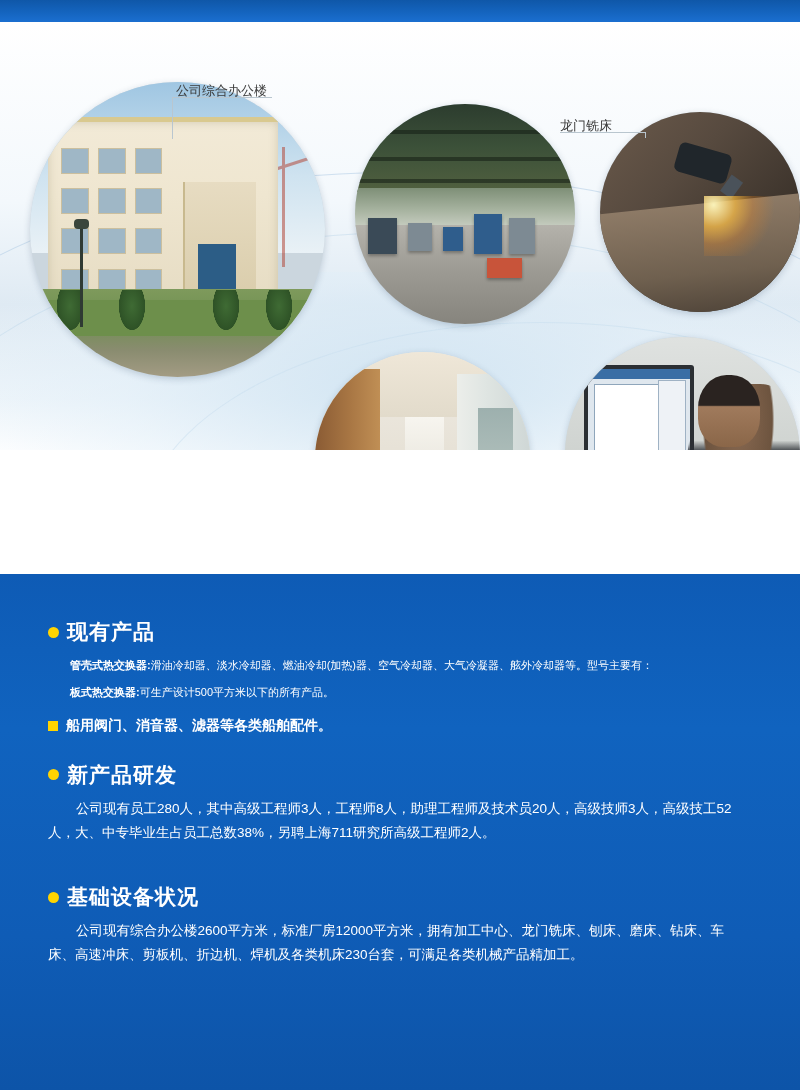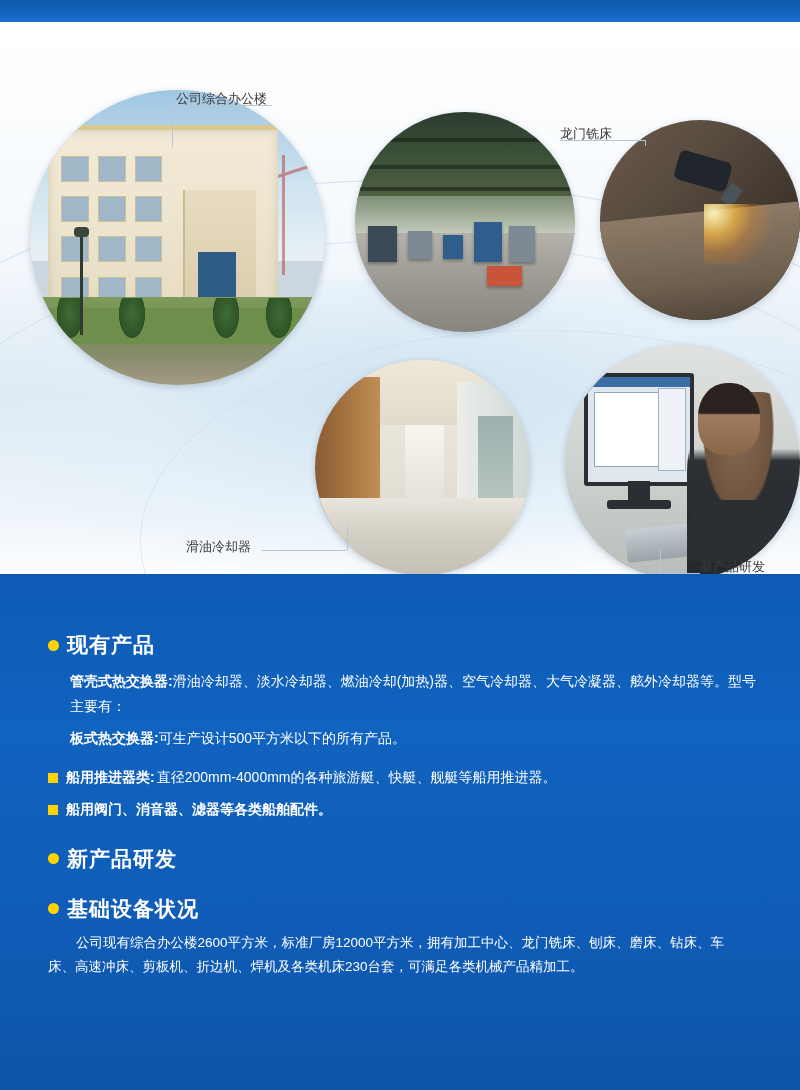--- a/index.html
+++ b/index.html
@@ -23,23 +23,23 @@
     position: absolute;
     left: 0; top: 0;
     width: 800px;
     height: 22px;
     background: linear-gradient(to bottom, #0f57a8 0%, #1565c0 60%, #1b6fd0 100%);
   }
 
   
   .photo-panel {
     position: absolute;
-    left: 0; top: 30px;
+    left: 0; top: 22px;
     width: 800px;
-    height: 552px;
+    height: 428px;
     background: linear-gradient(to bottom, #ffffff 0%, #f3f8fc 42%, #dfeaf3 66%, #eef5fa 88%, #ffffff 100%);
     overflow: hidden;
   }
   .sky-wash {
     position: absolute;
     left: -40px; top: 250px;
     width: 900px; height: 300px;
     background: radial-gradient(ellipse at 50% 40%, rgba(205,226,241,0.85) 0%, rgba(224,238,248,0.5) 45%, rgba(255,255,255,0) 75%);
   }
   .swoosh {
@@ -312,21 +312,21 @@
     font-size: 14px;
     font-weight: bold;
     color: #ffffff;
   }
   .para {
     font-size: 13.5px;
     line-height: 1.8;
     color: #ffffff;
     text-indent: 28px;
   }
-  .kv-line { font-size: 14px; line-height: 1.75; }
+  .kv-line { font-size: 11px; line-height: 1.75; }
   .kv-line .k { font-weight: bold; }
   .indent-block { padding-left: 22px; }
   .mt10 { margin-top: 10px; }
   .mt14 { margin-top: 14px; }
   .mt18 { margin-top: 18px; }
   .mt22 { margin-top: 22px; }
 </style>
 </head>
 <body>
 
@@ -444,52 +444,48 @@
 
     <div class="label" style="left:176px; top:60px;">公司综合办公楼</div>
     <div class="label" style="left:560px; top:95px;">龙门铣床</div>
     <div class="label" style="left:186px; top:508px;">滑油冷却器</div>
     <div class="label" style="left:700px; top:528px;">新产品研发</div>
   </div>
 
   <div class="content">
     <div class="content-inner">
 
-      <div class="sec-head" style="margin-top:57px">
+      <div class="sec-head" style="margin-top:44px">
         <span class="bullet-dot"></span>
         <span>现有产品</span>
       </div>
 
 
       <div class="indent-block mt10">
         <div class="kv-line">
           <span class="k">管壳式热交换器:</span><span>滑油冷却器、淡水冷却器、燃油冷却(加热)器、空气冷却器、大气冷凝器、舷外冷却器等。型号主要有：</span>
         </div>
         <div class="kv-line" style="margin-top:8px">
           <span class="k">板式热交换器:</span><span>可生产设计500平方米以下的所有产品。</span>
         </div>
       </div>
 
-      <div class="sub-head mt18">
-        <span class="sq"></span>
-        <span>船用推进器类:</span>
-        <span style="font-weight:normal; margin-left:2px">直径200mm-4000mm的各种旅游艇、快艇、舰艇等船用推进器。</span>
-      </div>
 
       <div class="sub-head mt14">
         <span class="sq"></span>
         <span>船用阀门、消音器、滤器等各类船舶配件。</span>
       </div>
 
       <div class="sec-head" style="margin-top:26px">
         <span class="bullet-dot"></span>
         <span>新产品研发</span>
       </div>
-
-      <div class="sec-head" style="margin-top:22px">
+      <div class="para" style="margin-top:8px; width:690px">公司现有员工280人，其中高级工程师3人，工程师8人，助理工程师及技术员20人，高级技师3人，高级技工52人，大、中专毕业生占员工总数38%，另聘上海711研究所高级工程师2人。</div>
+
+      <div class="sec-head" style="margin-top:38px">
         <span class="bullet-dot"></span>
         <span>基础设备状况</span>
       </div>
       <div class="para" style="margin-top:8px; width:690px">公司现有综合办公楼2600平方米，标准厂房12000平方米，拥有加工中心、龙门铣床、刨床、磨床、钻床、车床、高速冲床、剪板机、折边机、焊机及各类机床230台套，可满足各类机械产品精加工。</div>
 
     </div>
   </div>
 
 </div>
 

